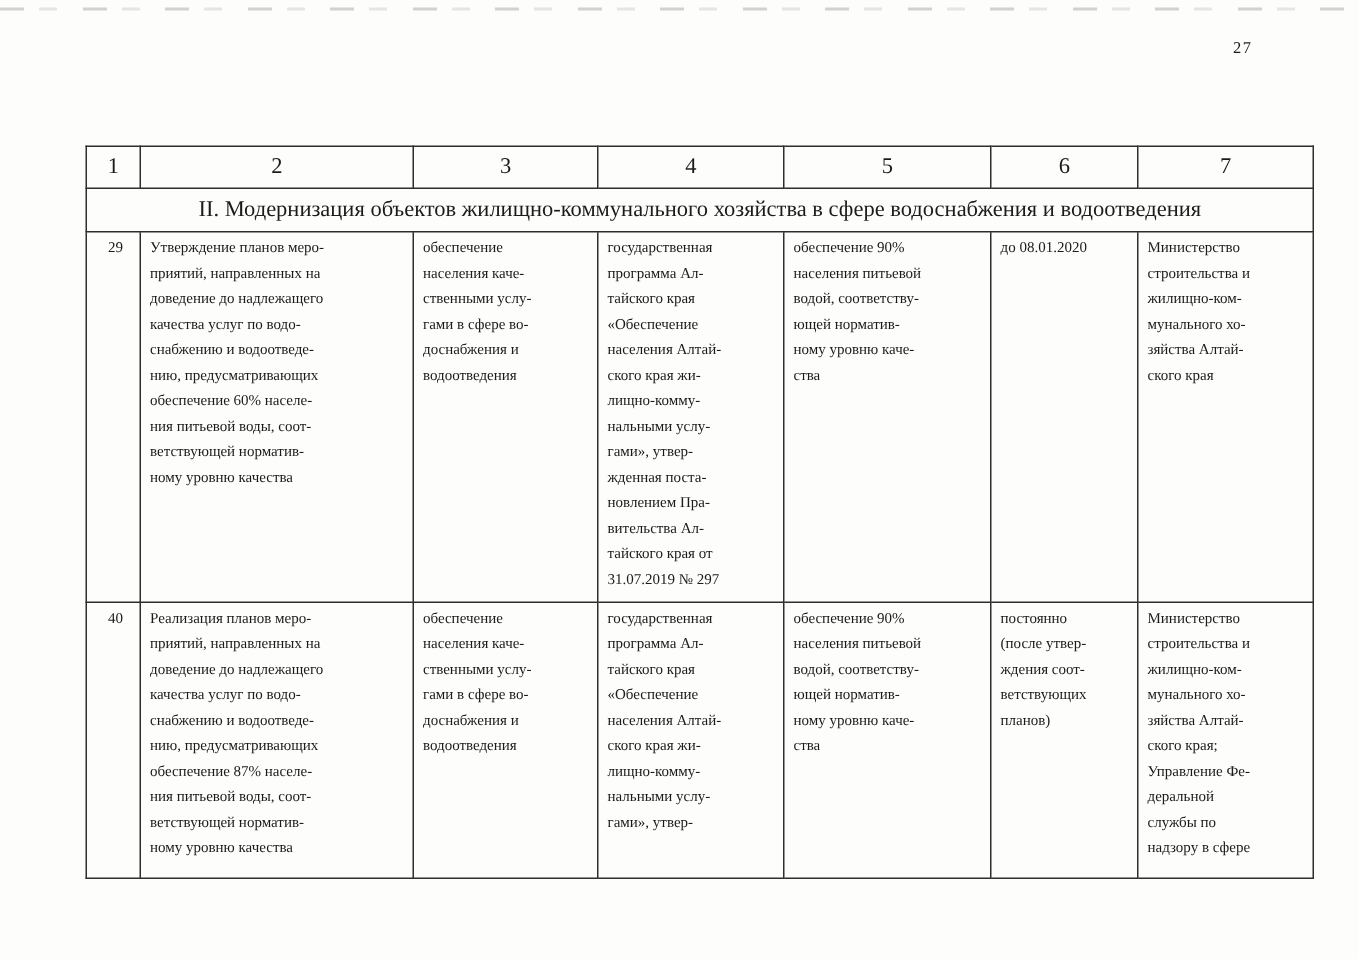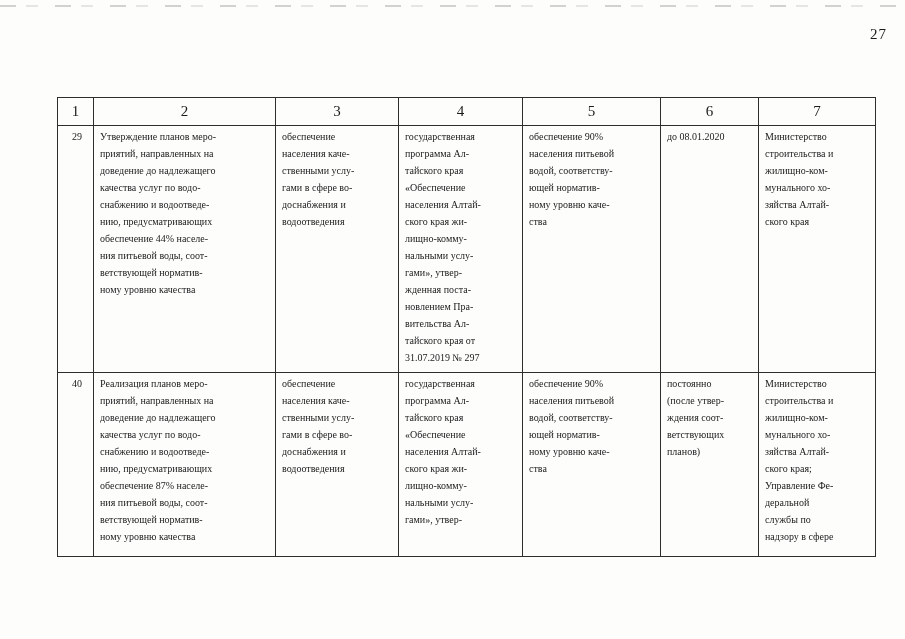--- a/index.html
+++ b/index.html
@@ -12,22 +12,22 @@
     overflow:hidden;
   }
   .scan-line{
     position:absolute;top:5px;left:0;width:100%;height:2px;
     background:repeating-linear-gradient(90deg,
       rgba(110,110,110,.55) 0 16px, rgba(110,110,110,0) 16px 26px,
       rgba(110,110,110,.30) 26px 38px, rgba(110,110,110,0) 38px 55px);
     opacity:.55;
   }
   .page-number{
-    position:absolute;top:26px;left:870px;
-    font-size:15px;letter-spacing:1px;
+    position:absolute;top:26px;left:822px;
+    font-size:11px;letter-spacing:1px;
   }
   table.doc{
     position:absolute;left:57px;top:97px;
     width:818px;border-collapse:collapse;table-layout:fixed;
   }
   table.doc td{
     border:1.5px solid #2e2e2e;
     vertical-align:top;
     padding:2px 3px 0 6px;
     font-size:10px;
@@ -67,29 +67,32 @@
   <tbody>
     <tr class="head-row">
       <td>1</td>
       <td>2</td>
       <td>3</td>
       <td>4</td>
       <td>5</td>
       <td>6</td>
       <td>7</td>
     </tr>
+    <tr class="section-row">
+      <td colspan="7">II. Модернизация объектов жилищно-коммунального хозяйства в сфере водоснабжения и водоотведения</td>
+    </tr>
     <tr class="data-row-29">
       <td class="num-cell">29</td>
       <td>Утверждение планов меро-
 приятий, направленных на
 доведение до надлежащего
 качества услуг по водо-
 снабжению и водоотведе-
 нию, предусматривающих
-обеспечение 44% населе-
+обеспечение 60% населе-
 ния питьевой воды, соот-
 ветствующей норматив-
 ному уровню качества</td>
       <td>обеспечение
 населения каче-
 ственными услу-
 гами в сфере во-
 доснабжения и
 водоотведения</td>
       <td>государственная

